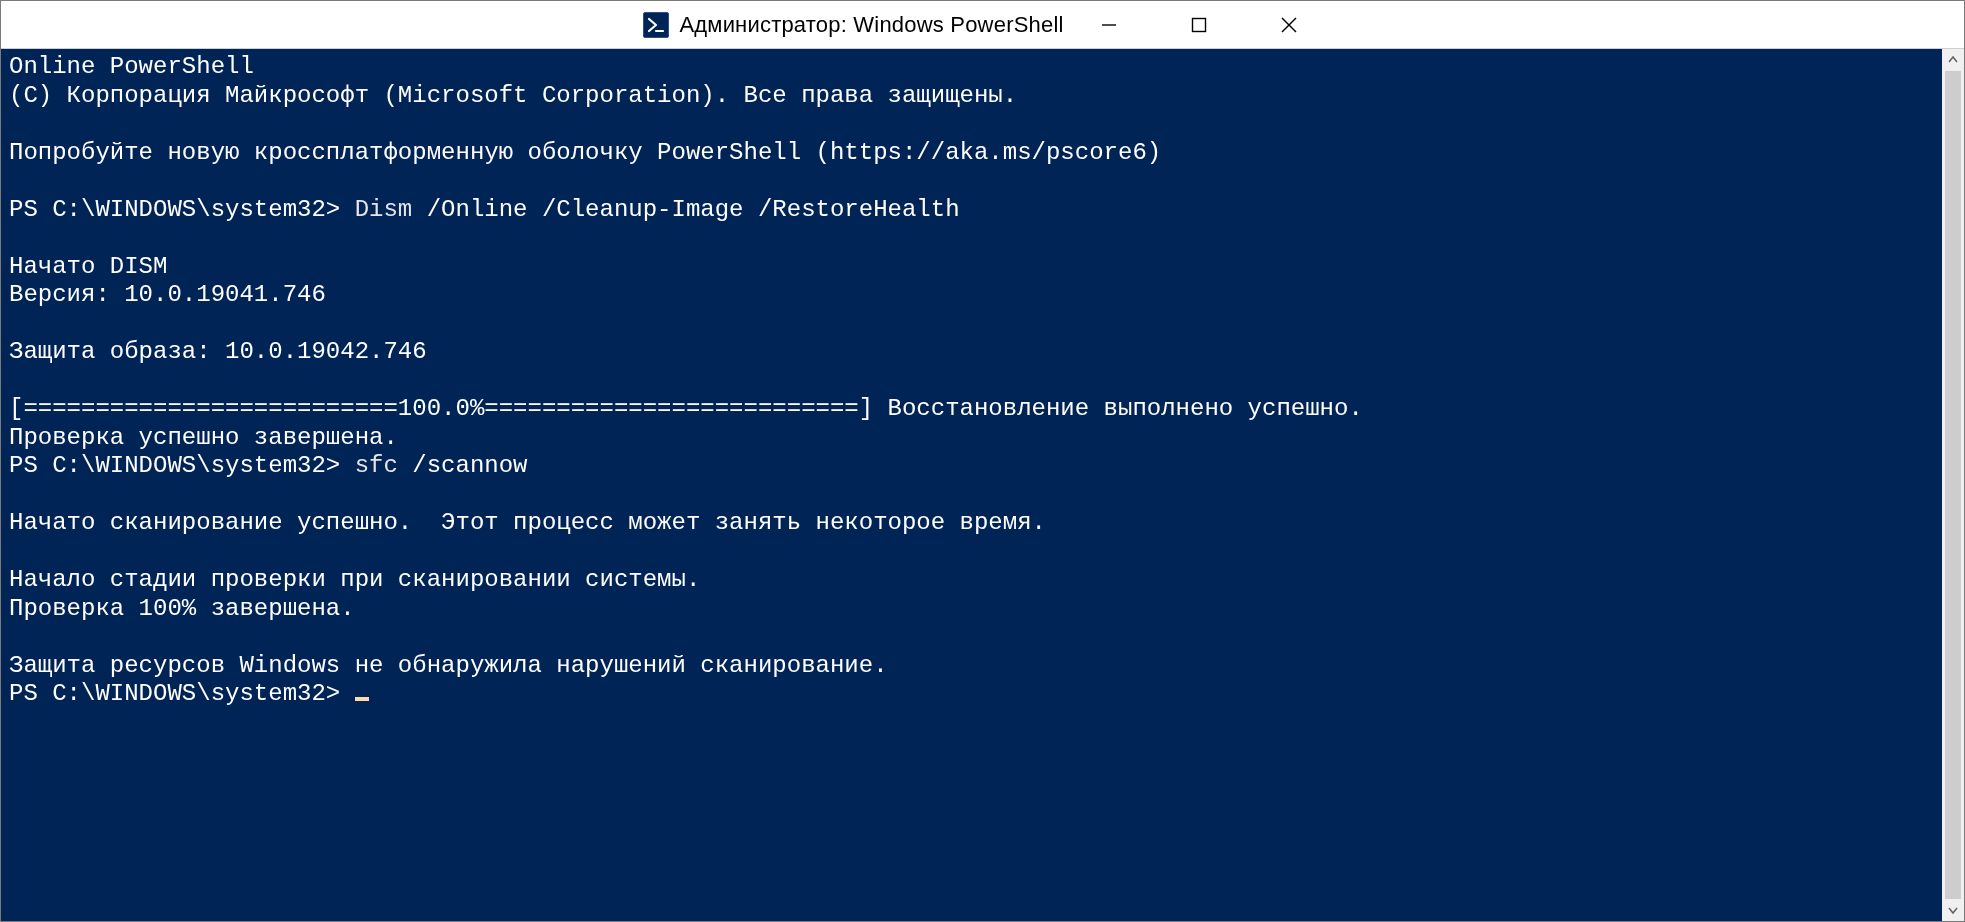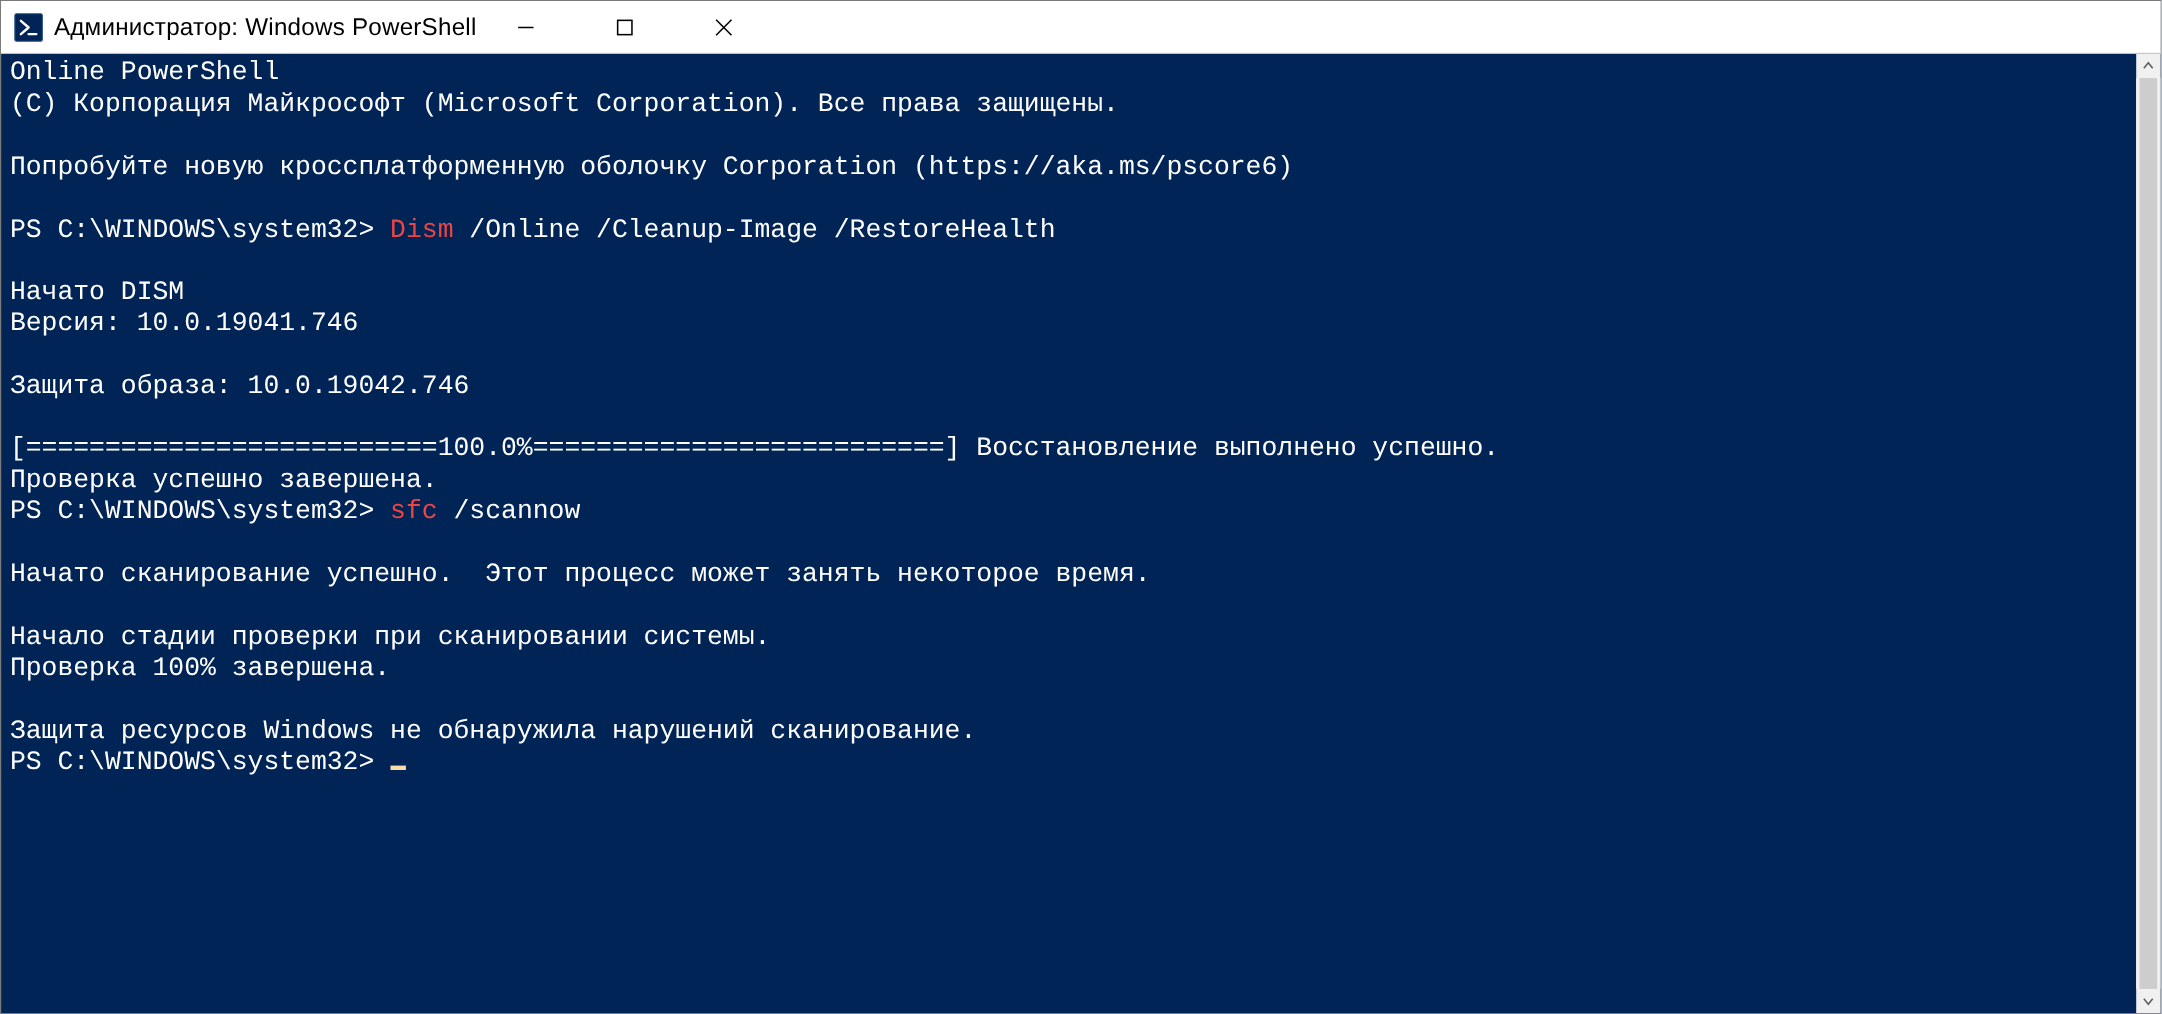--- a/index.html
+++ b/index.html
@@ -1,30 +1,30 @@
 <!DOCTYPE html>
 <html><head>
 <meta charset="utf-8">
 <style>
   * { margin: 0; padding: 0; box-sizing: border-box; }
   html, body { width: 1965px; height: 922px; overflow: hidden; font-family: "Segoe UI", Tahoma, sans-serif; background: #ffffff; }
   .window { width: 100%; height: 100%; display: flex; flex-direction: column; border: 1px solid #7a7a7a; }
-  .titlebar { height: 48px; background: #ffffff; display: flex; align-items: center; justify-content: flex-start; border-bottom: 1px solid #d0d0d0; }
+  .titlebar { height: 48px; background: #ffffff; display: flex; align-items: center; justify-content: center; border-bottom: 1px solid #d0d0d0; }
   .title-left { display: flex; align-items: center; gap: 10px; padding-left: 12px; }
   .ps-icon { width: 26px; height: 26px; background: #012456; border: 1px solid #2c4f8a; border-radius: 2px; display: flex; align-items: center; justify-content: center; }
   .title-text { font-size: 22px; color: #000; letter-spacing: 0.2px; }
   .win-controls { display: flex; height: 100%; }
   .win-btn { width: 90px; height: 100%; display: flex; align-items: center; justify-content: center; background: transparent; border: none; }
   .client { flex: 1; display: flex; background: #012456; }
   .terminal { flex: 1; padding: 4px 8px 4px 8px; font-family: Consolas, "Courier New", monospace; font-size: 24px; line-height: 28.5px; color: #ffffff; white-space: pre; overflow: hidden; }
   .scrollbar { width: 22px; background: #f0f0f0; display: flex; flex-direction: column; align-items: center; }
   .sb-arrow { width: 22px; height: 22px; display: flex; align-items: center; justify-content: center; color: #606060; font-size: 12px; }
   .sb-track { flex: 1; width: 22px; background: #f0f0f0; position: relative; }
   .sb-thumb { position: absolute; top: 0; left: 3px; width: 16px; height: 100%; background: #cdcdcd; }
-  .cmd-yellow { color: #ef4444; }
+  .cmd-yellow { color: #e5e5e5; }
   .cursor { display: inline-block; width: 14px; height: 4px; background: #fedba9; vertical-align: baseline; margin-bottom: -1px; }
 </style>
 </head>
 <body>
 
 <div class="window">
   <div class="titlebar">
     <div class="title-left">
       <div class="ps-icon">
         <svg width="20" height="20" viewBox="0 0 20 20">
@@ -51,21 +51,21 @@
           <line x1="16" y1="2" x2="2" y2="16" stroke="#000" stroke-width="1.4"></line>
         </svg>
       </button>
     </div>
   </div>
 
   <div class="client">
     <div class="terminal"><span>Online PowerShell</span>
 <span>(C) Корпорация Майкрософт (Microsoft Corporation). Все права защищены.</span>
 
-<span>Попробуйте новую кроссплатформенную оболочку Corporation (https://aka.ms/pscore6)</span>
+<span>Попробуйте новую кроссплатформенную оболочку PowerShell (https://aka.ms/pscore6)</span>
 
 <span>PS C:\WINDOWS\system32&gt; </span><span class="cmd-yellow">Dism</span><span> /Online /Cleanup-Image /RestoreHealth</span>
 
 <span>Начато DISM</span>
 <span>Версия: 10.0.19041.746</span>
 
 <span>Защита образа: 10.0.19042.746</span>
 
 <span>[==========================100.0%==========================] Восстановление выполнено успешно.</span>
 <span>Проверка успешно завершена.</span>

